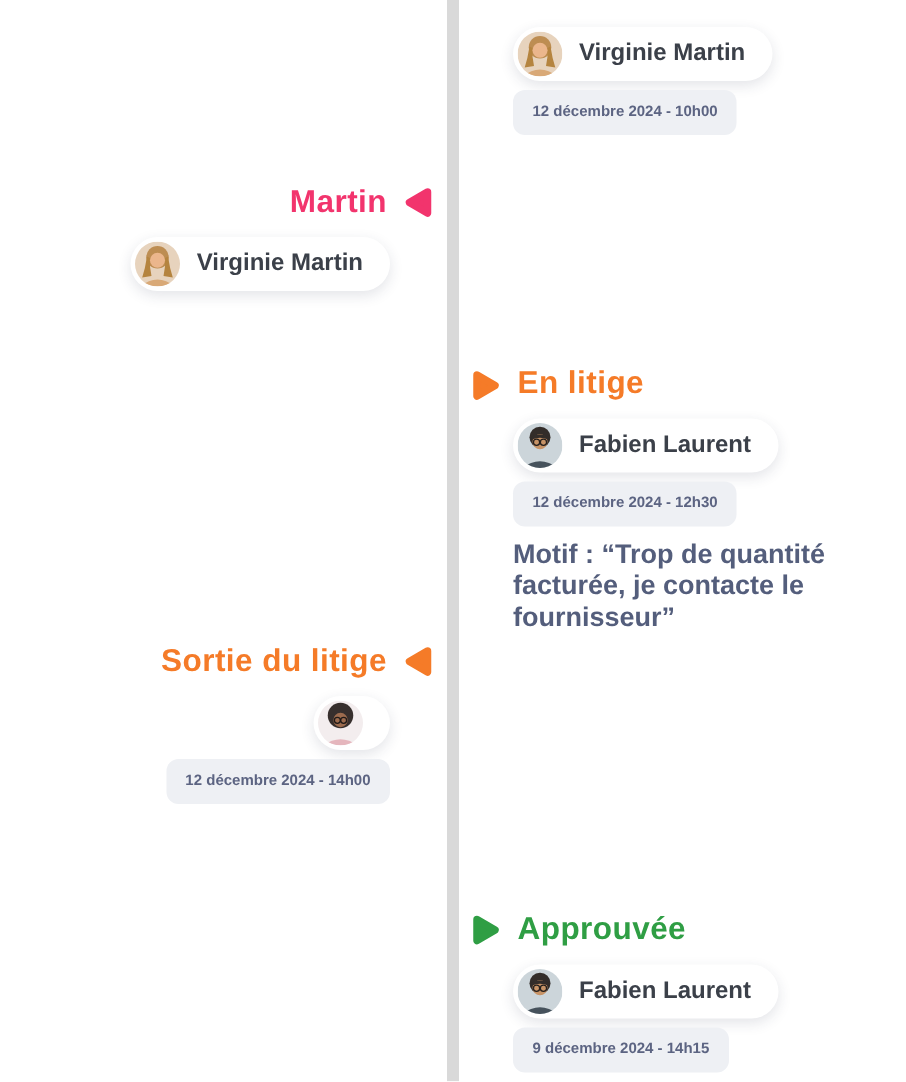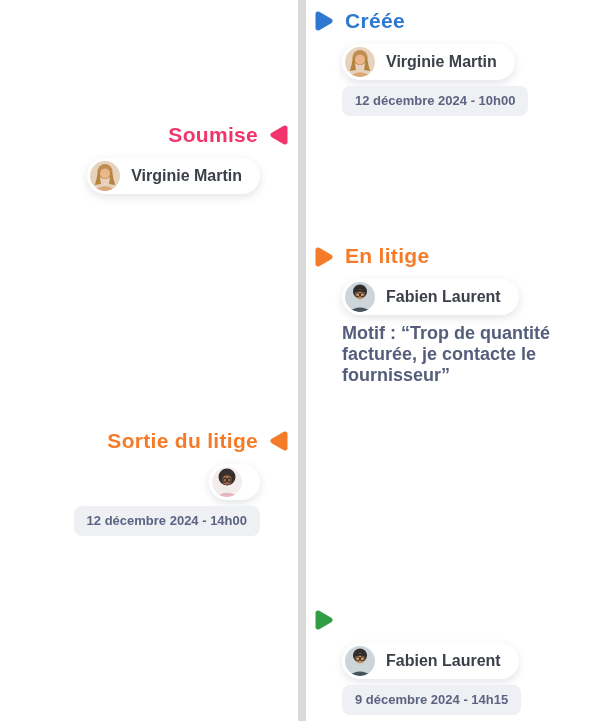--- a/index.html
+++ b/index.html
@@ -82,21 +82,21 @@
     white-space: nowrap;
   }
 
   .date-pill {
     margin-top: 6px;
     background: #eef0f4;
     border-radius: 8px;
     height: 30px;
     line-height: 30px;
     padding: 0 13px;
-    font-size: 13px;
+    font-size: 10px;
     font-weight: 600;
     color: #5c6482;
     white-space: nowrap;
   }
 
   .motif {
     margin-top: 8px;
     font-size: 18px;
     font-weight: 600;
     line-height: 21px;
@@ -106,28 +106,20 @@
   .motif.left-side  { width: 188px; margin-right: 16px; text-align: left; align-self: flex-end; }
 </style>
 </head>
 <body>
 
 <div class="stage">
 
   <div class="spine"></div>
 
   <section class="event right" style="top:8px">
-    <div class="title-row" style="color: rgb(46, 120, 208);">
-      <span class="tri">
-        <svg width="22" height="24" viewBox="0 0 22 24">
-            <path d="M5 5 L17 12 L5 19 Z" fill="currentColor" stroke="currentColor" stroke-width="5" stroke-linejoin="round"></path>
-          </svg>
-      </span>
-      <h2 class="title">Créée</h2>
-    </div>
     <div class="content">
       <div class="person-pill">
         <span class="avatar">
           <svg width="30" height="30" viewBox="0 0 30 30">
             <rect width="30" height="30" fill="#e7d3bd"></rect>
             <circle cx="15" cy="10.5" r="7.5" fill="#bd8d52"></circle>
             <path d="M8 10 Q6.8 18 4.8 24 L11 23 Q9.6 17 10 11 Z" fill="#b5843f"></path>
             <path d="M22 10 Q23.2 18 25.2 24 L19 23 Q20.4 17 20 11 Z" fill="#b5843f"></path>
             <circle cx="15" cy="12.5" r="5" fill="#ebb68c"></circle>
             <path d="M3.5 30 Q15 20.5 26.5 30 Z" fill="#d9a977"></path>
@@ -136,21 +128,21 @@
         <span class="person-name">Virginie Martin</span>
       </div>
       <div class="date-pill">
         <span>12 décembre 2024 - 10h00</span>
       </div>
     </div>
   </section>
 
   <section class="event left" style="top:122px">
     <div class="title-row" style="color: rgb(242, 52, 109);">
-      <h2 class="title">Soumise</h2>
+      <h2 class="title">Martin</h2>
       <span class="tri">
         <svg width="22" height="24" viewBox="0 0 22 24">
             <path d="M17 5 L5 12 L17 19 Z" fill="currentColor" stroke="currentColor" stroke-width="5" stroke-linejoin="round"></path>
           </svg>
       </span>
     </div>
     <div class="content">
       <div class="person-pill">
         <span class="avatar">
           <svg width="30" height="30" viewBox="0 0 30 30">
@@ -185,20 +177,23 @@
             <circle cx="15" cy="12.5" r="5" fill="#c79366"></circle>
             <path d="M9.5 9 Q15 6.2 20.5 9 L20.5 11 Q15 8.6 9.5 11 Z" fill="#332d2a"></path>
             <circle cx="12.7" cy="12.8" r="2.1" fill="none" stroke="#27211e" stroke-width="0.9"></circle>
             <circle cx="17.3" cy="12.8" r="2.1" fill="none" stroke="#27211e" stroke-width="0.9"></circle>
             <line x1="14.8" y1="12.6" x2="15.2" y2="12.6" stroke="#27211e" stroke-width="0.9"></line>
             <path d="M3 30 Q15 21 27 30 Z" fill="#46525c"></path>
           </svg>
         </span>
         <span class="person-name">Fabien Laurent</span>
       </div>
+      <div class="date-pill">
+        <span>12 décembre 2024 - 12h30</span>
+      </div>
       <p class="motif right-side">Motif : “Trop de quantité facturée, je contacte le fournisseur”</p>
     </div>
   </section>
 
   <section class="event left" style="top:428px">
     <div class="title-row" style="color: rgb(245, 123, 40);">
       <h2 class="title">Sortie du litige</h2>
       <span class="tri">
         <svg width="22" height="24" viewBox="0 0 22 24">
             <path d="M17 5 L5 12 L17 19 Z" fill="currentColor" stroke="currentColor" stroke-width="5" stroke-linejoin="round"></path>
@@ -225,20 +220,21 @@
     </div>
   </section>
 
   <section class="event right" style="top:607px">
     <div class="title-row" style="color: rgb(47, 158, 68);">
       <span class="tri">
         <svg width="22" height="24" viewBox="0 0 22 24">
             <path d="M5 5 L17 12 L5 19 Z" fill="currentColor" stroke="currentColor" stroke-width="5" stroke-linejoin="round"></path>
           </svg>
       </span>
+      <h2 class="title">Approuvée</h2>
     </div>
     <div class="content">
       <div class="person-pill">
         <span class="avatar">
           <svg width="30" height="30" viewBox="0 0 30 30">
             <rect width="30" height="30" fill="#ccd5da"></rect>
             <circle cx="15" cy="9.5" r="7" fill="#332d2a"></circle>
             <circle cx="15" cy="12.5" r="5" fill="#c79366"></circle>
             <path d="M9.5 9 Q15 6.2 20.5 9 L20.5 11 Q15 8.6 9.5 11 Z" fill="#332d2a"></path>
             <circle cx="12.7" cy="12.8" r="2.1" fill="none" stroke="#27211e" stroke-width="0.9"></circle>

